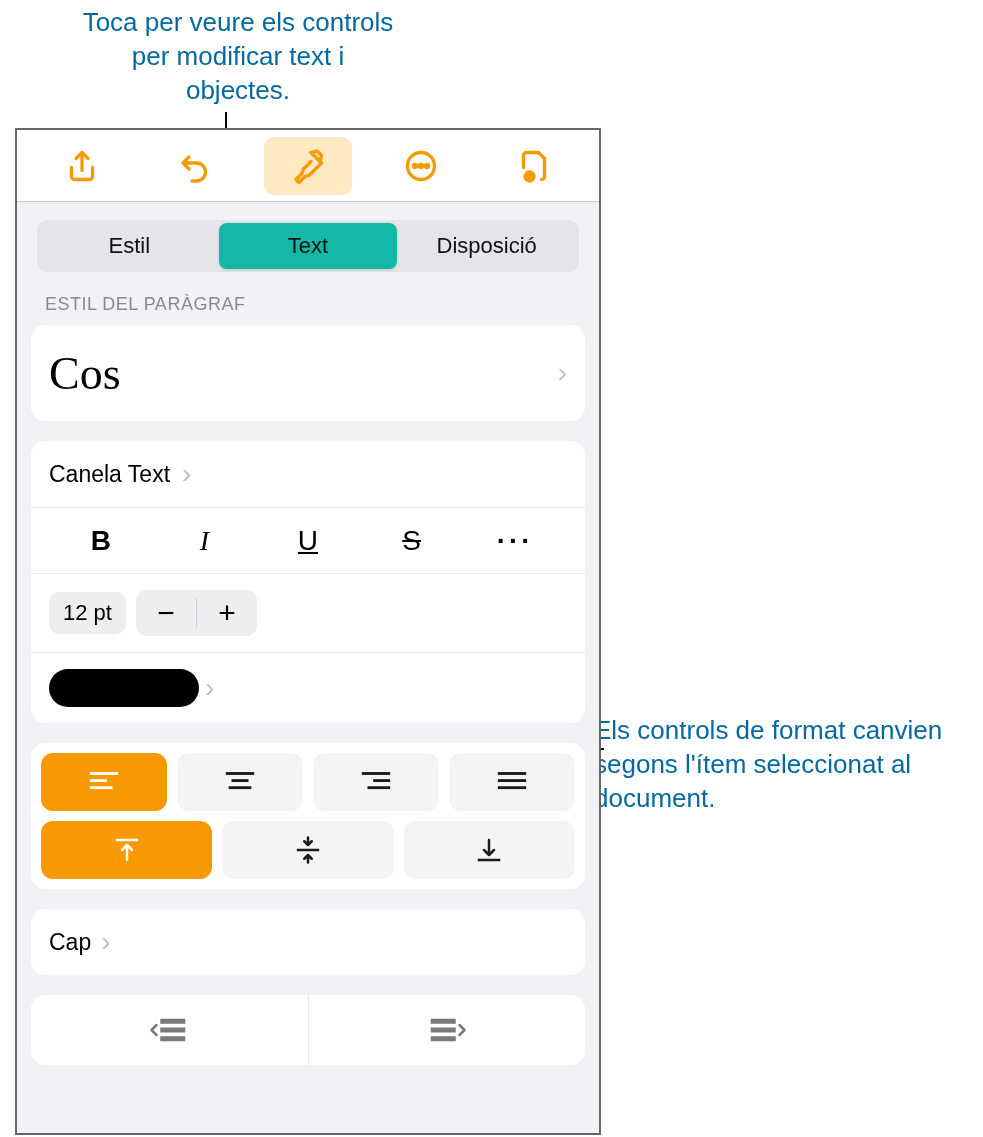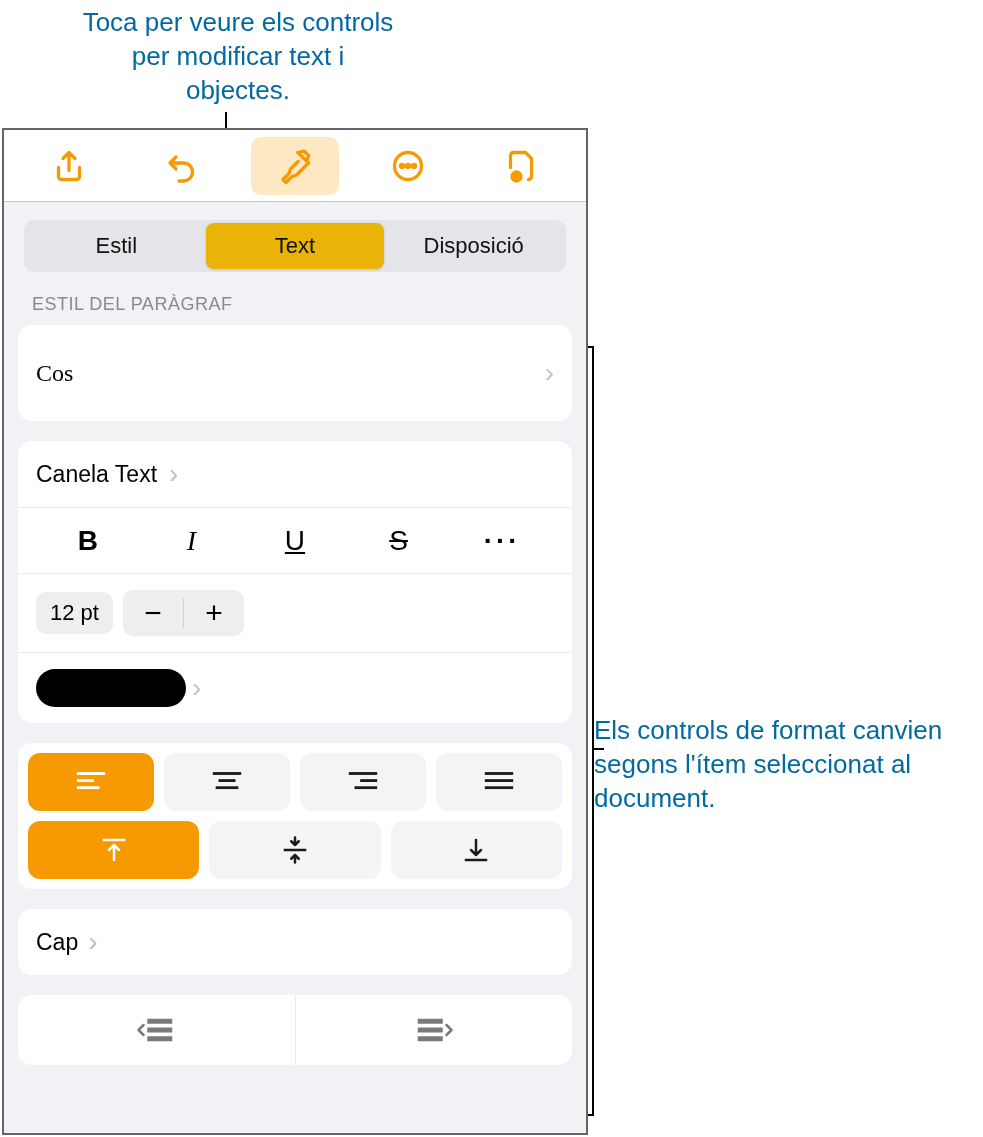--- a/index.html
+++ b/index.html
@@ -34,21 +34,21 @@
   .callout-vline {
     position:absolute;
     left:592px; top:346px; width:2px; height:770px; background:#000;
   }
   .callout-hbar1 { position:absolute; left:582px; top:346px; width:12px; height:2px; background:#000;}
   .callout-hbar2 { position:absolute; left:582px; top:1114px; width:12px; height:2px; background:#000;}
   .callout-hline { position:absolute; left:594px; top:748px; width:10px; height:2px; background:#000;}
 
   .device {
     position: absolute;
-    left: 2px; top: 128px;
+    left: 15px; top: 128px;
     width: 586px; height: 1007px;
     border: 2px solid #666;
     border-top-left-radius: 0;
     border-right: 2px solid #666;
     background: #fff;
     overflow: hidden;
   }
 
   .toolbar {
     height: 72px;
@@ -85,21 +85,21 @@
   .segmented .seg {
     flex: 1;
     text-align: center;
     padding: 10px 0;
     font-size: 22px;
     color: #111;
     border-radius: 8px;
     cursor: pointer;
   }
   .segmented .seg.active {
-    background: #eab308;
+    background: #14b8a6;
     box-shadow: 0 1px 3px rgba(0,0,0,0.15);
     font-weight: 500;
   }
 
   .section-header {
     font-size: 18px;
     letter-spacing: 0.5px;
     color: #8a8a8e;
     margin: 8px 10px 10px 14px;
     text-transform: uppercase;
@@ -117,21 +117,21 @@
     align-items: center;
     padding: 16px 18px;
     min-height: 66px;
     font-size: 23px;
     color: #000;
   }
   .row + .row { border-top: 1px solid #eaeaea; }
   .row .label { flex: 1; }
   .row .value { color: #000000; font-size: 23px; margin-right: 6px;}
   .chevron { color: #c0c0c4; font-size: 28px; padding-left: 6px;}
-  .serif-big { font-family: Georgia, "Times New Roman", serif; font-size: 24px; }
+  .serif-big { font-family: Georgia, "Times New Roman", serif; font-size: 46px; }
 
   .style-row { height: 64px; }
   .style-row .stylebtn {
     flex:1; display:flex; align-items:center; justify-content:center;
     font-size: 28px;
   }
   .style-row .stylebtn.bold { font-weight: 800; }
   .style-row .stylebtn.italic { font-style: italic; font-family: Georgia, serif; }
   .style-row .stylebtn.under { text-decoration: underline; }
   .style-row .stylebtn.strike { text-decoration: line-through; }

